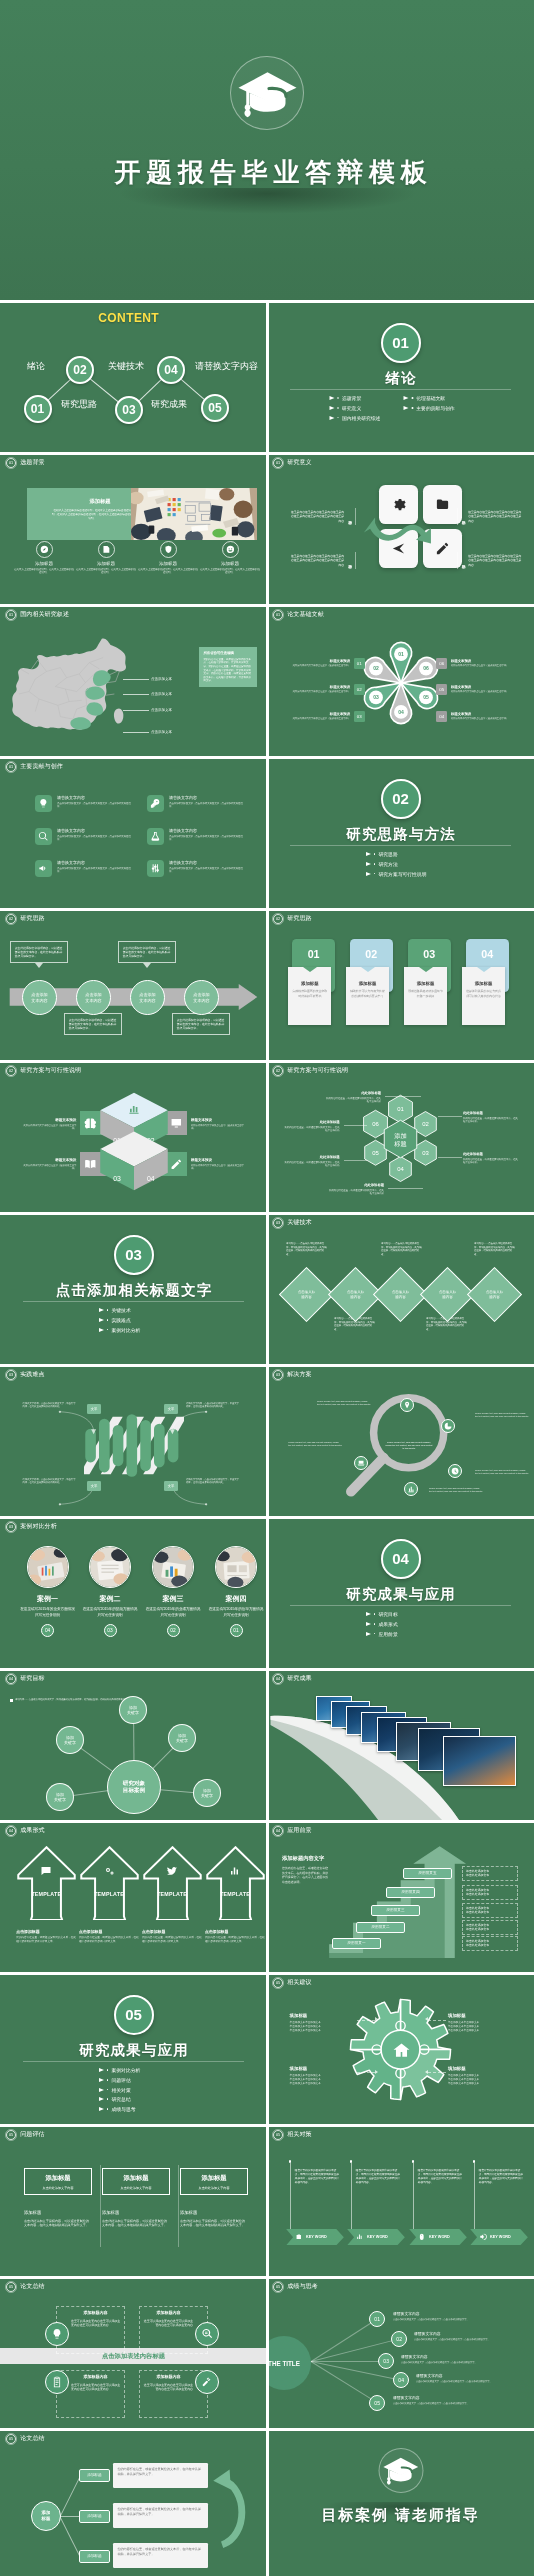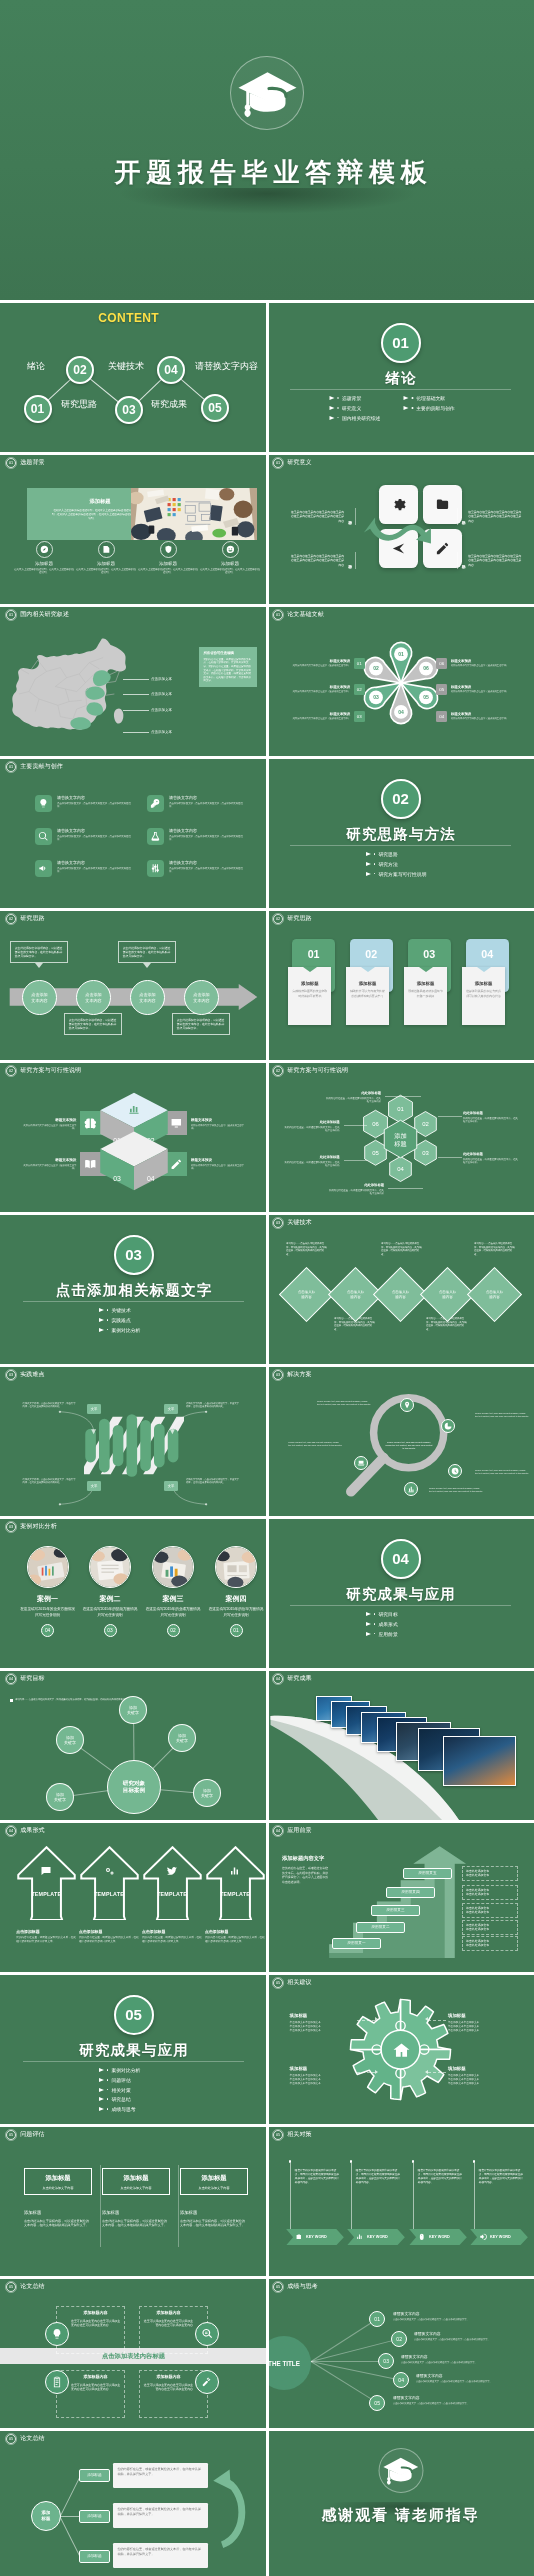--- a/index.html
+++ b/index.html
@@ -1669,18 +1669,18 @@
           <div class="th-shade"></div>
           <div class="th-circle">
             <svg width="36" height="31" viewBox="0 0 120 101">
               <path d="M61 8 L119 39 L61 66 L3 39 Z" fill="#fff"></path>
               <path d="M25 49.5 L25 70 C25 81 41 87 61 87 C81 87 97 81 97 70 L97 46 L61 64 Z" fill="#fff"></path>
               <path d="M98 56 C98 44 82 39 64 40.5" stroke="#417a55" stroke-width="6.5" fill="none" stroke-linecap="round"></path>
               <rect x="18.5" y="41" width="5.5" height="32" fill="#fff"></rect>
               <path d="M21.2 71 c-6.5 2 -7.5 9.5 -3.2 12.5 c-5 3.8 -4 11.5 3.2 14.5 c7.2 -3 8.2 -10.7 3.2 -14.5 c4.3 -3 3.3 -10.5 -3.2 -12.5 z" fill="#fff"></path>
             </svg>
           </div>
-          <div class="th-t">感谢观看  请老师指导</div>
+          <div class="th-t">目标案例  请老师指导</div>
         </div>
       </div>
     </div>
   </div>
 
 
 </body></html>

